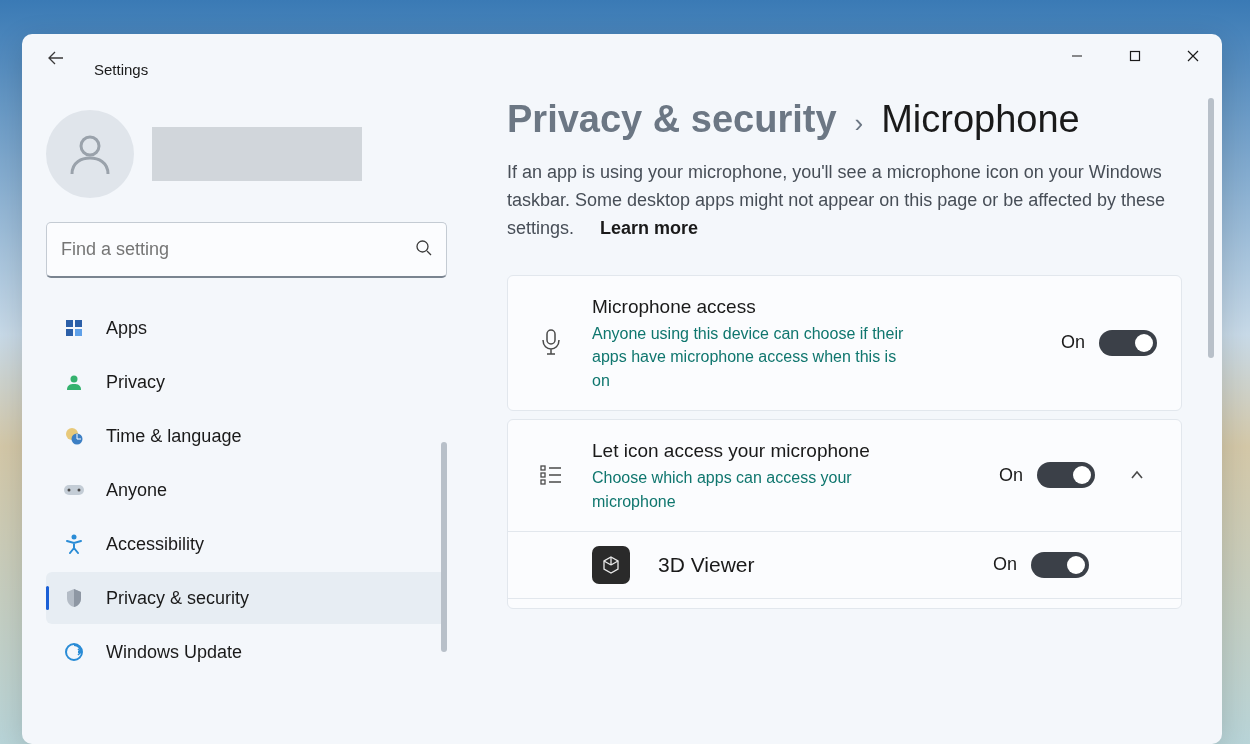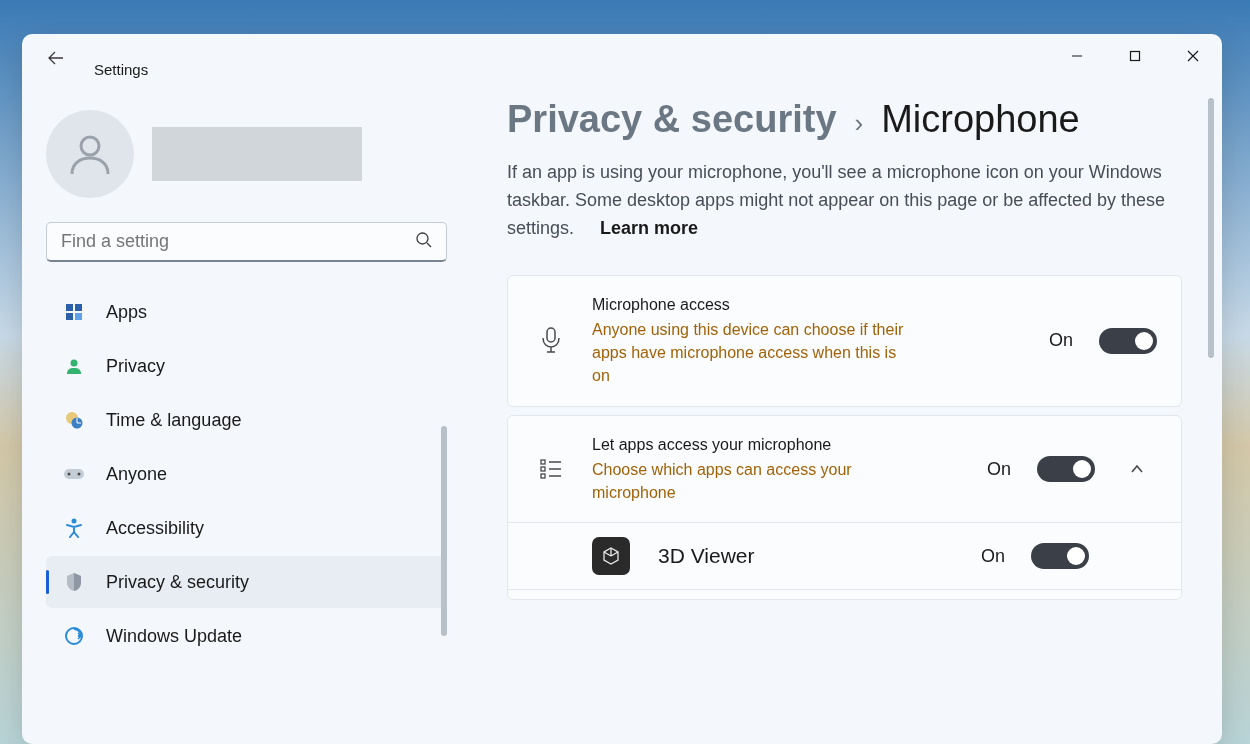--- a/index.html
+++ b/index.html
@@ -88,21 +88,21 @@
       width: 210px;
       height: 54px;
       background: #d1d6db;
     }
     .search-field {
       position: relative;
       margin-bottom: 24px;
     }
     .search-input {
       width: 100%;
-      height: 40px;
+      height: 56px;
       font-size: 18px;
       padding: 0 48px 0 14px;
       border: 1px solid #c4cbd3;
       border-bottom: 2px solid #7a8490;
       border-radius: 5px;
       background: #fbfcfe;
       outline: none;
     }
     .search-icon {
       position: absolute;
@@ -214,35 +214,35 @@
       height: 38px;
       display: flex;
       align-items: center;
       justify-content: center;
       flex-shrink: 0;
     }
     .card-text {
       flex: 1;
     }
     .card-title {
-      font-size: 16px;
+      font-size: 19px;
       color: #1a1a1a;
       line-height: 1.4;
     }
     .card-sub {
       font-size: 16px;
-      color: #a16207;
+      color: #0f766e;
       line-height: 1.45;
       margin-top: 2px;
       max-width: 320px;
     }
     .toggle-wrap {
       display: flex;
       align-items: center;
-      gap: 26px;
+      gap: 14px;
     }
     .toggle-label {
       font-size: 18px;
       color: #1a1a1a;
     }
     .toggle {
       width: 58px;
       height: 26px;
       background: #3b4048;
       border-radius: 13px;
@@ -459,21 +459,21 @@
         <div class="card-row">
           <div class="card-icon">
             <svg width="24" height="24" viewBox="0 0 24 24">
                 <rect x="2" y="3" width="4" height="4" stroke="#4a4a4a" stroke-width="1.3" fill="none"></rect>
                 <rect x="2" y="10" width="4" height="4" stroke="#4a4a4a" stroke-width="1.3" fill="none"></rect>
                 <rect x="2" y="17" width="4" height="4" stroke="#4a4a4a" stroke-width="1.3" fill="none"></rect>
                 <path d="M10 5 H22 M10 12 H22 M10 19 H22" stroke="#4a4a4a" stroke-width="1.3"></path>
               </svg>
           </div>
           <div class="card-text">
-            <div class="card-title">Let apps access your microphone</div>
+            <div class="card-title">Let icon access your microphone</div>
             <div class="card-sub">Choose which apps can access your microphone</div>
           </div>
           <div class="toggle-wrap">
             <span class="toggle-label">On</span>
             <div class="toggle">
                 <div class="toggle-knob"></div>
               </div>
           </div>
           <div class="chevron">
             <svg width="14" height="10" viewBox="0 0 14 10">

